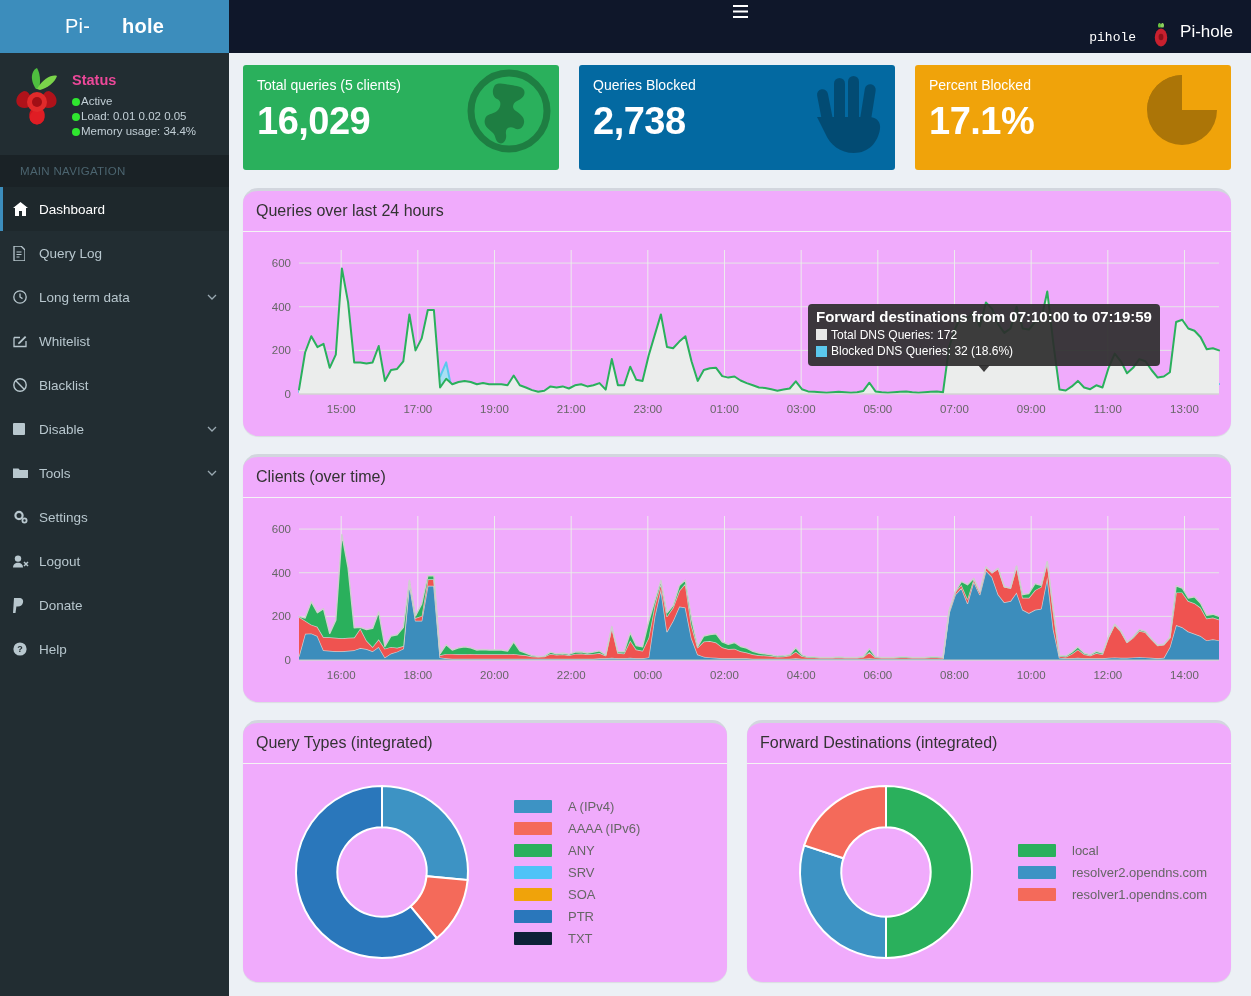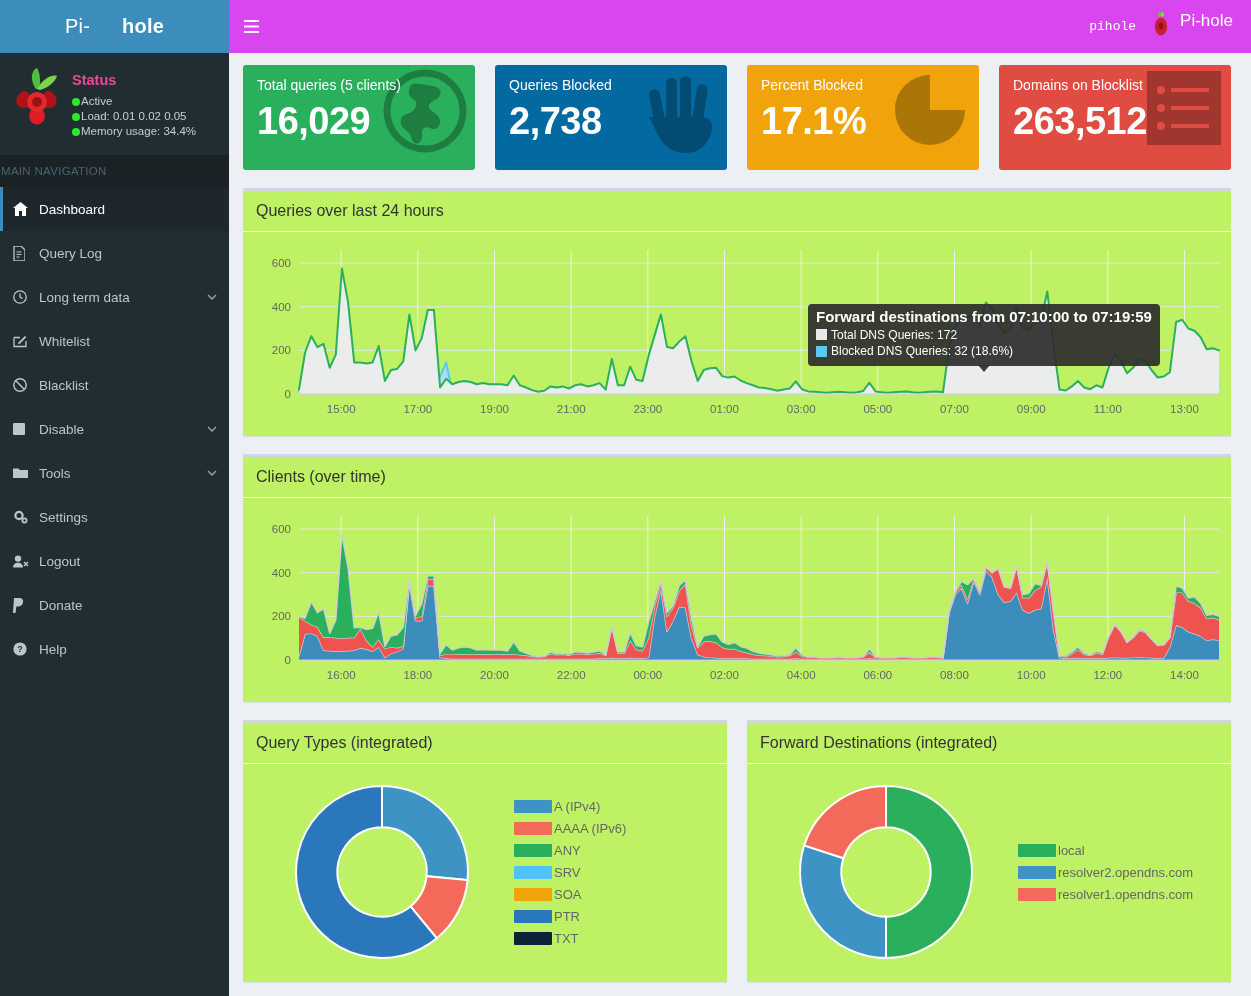--- a/index.html
+++ b/index.html
@@ -15,22 +15,22 @@
   .logo-bar {
     position: absolute; left: 0; top: 0; width: 229px; height: 53px;
     background: #3c8dbc; color: #fff;
     display: flex; align-items: center; justify-content: center;
     font-size: 20px; letter-spacing: .2px;
   }
   .logo-bar .bold { font-weight: 700; margin-left: 32px; }
 
   .navbar {
     position: absolute; left: 229px; top: 0; right: 0; height: 53px;
-    background: #d946ef;
-    display: flex; align-items: center;
+    background: #0f172a;
+    display: flex; align-items: center; flex-direction: column;
   }
   .hamburger {
     width: 44px; height: 53px; display: flex; align-items: center; justify-content: center;
     color: #fff; font-size: 17px; cursor: pointer;
   }
   .navbar-right {
     margin-left: auto; display: flex; align-items: center; gap: 14px;
     padding-right: 18px; color: #fff; font-size: 13px;
   }
   .navbar-right .mono { font-family: "Liberation Mono", monospace; font-size: 13px; }
@@ -46,21 +46,21 @@
     padding: 13px 10px 16px 12px;
   }
   .pi-logo { width: 50px; height: 68px; flex: 0 0 50px; }
   .user-info { padding-top: 6px; }
   .user-info .status-title { color: #ec4899; font-weight: bold; font-size: 14.5px; margin-bottom: 6px; }
   .status-line { display: flex; align-items: center; gap: 1px; font-size: 11.5px; line-height: 15px; color: #c2cfd6; }
   .dot { width: 8px; height: 8px; border-radius: 50%; background: #2fe62f; flex: 0 0 8px; }
   .status-line .lbl { white-space: nowrap; }
 
   .nav-header {
-    padding: 10px 15px 10px 1px; font-size: 11.5px; color: #4b646f;
+    padding: 10px 15px 10px 20px; font-size: 11.5px; color: #4b646f;
     background: #1a2226; letter-spacing: .3px;
   }
   .nav-item {
     position: relative; display: flex; align-items: center;
     height: 44px; padding: 0 12px 0 13px; font-size: 13.5px; color: #b8c7ce;
     cursor: pointer;
   }
   .nav-item.active { background: #1e282c; color: #fff; }
   .nav-item.active::before {
     content: ""; position: absolute; left: 0; top: 0; bottom: 0; width: 3px; background: #3c8dbc;
@@ -93,39 +93,39 @@
     position: absolute; right: 8px; top: 4px; z-index: 1;
     opacity: .28; color: #000;
   }
   .sb-green { background: #2ab05c; }
   .sb-blue  { background: #0369a1; }
   .sb-amber { background: #f0a30a; }
   .sb-red   { background: #e04b42; }
 
   
   .panel {
-    background: #bef264; border-top: 3px solid #d2d6de; border-radius: 1px;
+    background: #f0abfc; border-top: 3px solid #d2d6de; border-radius: 15px;
     margin-top: 18px; box-shadow: 0 1px 1px rgba(0,0,0,.08);
   }
   .panel-head {
     padding: 11px 14px 11px 13px; font-size: 16px; color: #333; font-weight: 400;
     border-bottom: 1px solid #f4f4f4;
   }
   .panel-body { padding: 10px 12px 14px 12px; }
 
   .chart-wrap { position: relative; }
   .chart-wrap svg { display: block; }
 
   .two-col { display: flex; gap: 20px; margin-top: 18px; }
   .two-col > .panel { flex: 1 1 0; margin-top: 0; }
 
   .donut-row { display: flex; align-items: center; padding: 8px 0 6px 0; }
   .donut-holder { flex: 0 0 55%; display: flex; justify-content: center; }
   .legend { flex: 1 1 auto; display: flex; flex-direction: column; gap: 7px; padding-left: 6px; }
-  .legend-item { display: flex; align-items: center; gap: 2px; font-size: 13px; color: #666; }
+  .legend-item { display: flex; align-items: center; gap: 16px; font-size: 13px; color: #666; }
   .swatch { width: 38px; height: 13px; border-radius: 1px; flex: 0 0 38px; }
 
   
   .chart-tooltip {
     position: absolute; background: rgba(45,45,45,.92); color: #fff;
     border-radius: 4px; padding: 5px 8px 6px 8px; font-size: 12px; line-height: 16.5px;
     white-space: nowrap; z-index: 30;
   }
   .chart-tooltip .tt-title { font-weight: bold; font-size: 15px; margin-bottom: 1px; }
   .chart-tooltip .tt-row { display: flex; align-items: center; gap: 4px; }
@@ -350,37 +350,20 @@
         <div class="stat-label">Percent Blocked</div>
         <div class="stat-value">17.1%</div>
         <span class="stat-icon">
           <svg width="82" height="82" viewBox="0 0 82 82" aria-hidden="true">
             <path d="M41 41V6A35 35 0 0 0 6 41z" fill="#000"></path>
             <path d="M45 41h35A35 35 0 1 1 45 6z" fill="#000" transform="translate(-4 0)"></path>
           </svg>
         </span>
       </div>
 
-      <div class="stat-box sb-red">
-        <div class="stat-label">Domains on Blocklist</div>
-        <div class="stat-value">263,512</div>
-        <span class="stat-icon">
-          <svg width="78" height="78" viewBox="0 0 78 78" aria-hidden="true">
-            <rect x="2" y="2" width="74" height="74" fill="#000"></rect>
-            <g fill="#e04b42">
-              <circle cx="16" cy="21" r="4"></circle>
-                <rect x="26" y="19" width="38" height="4"></rect>
-              <circle cx="16" cy="39" r="4"></circle>
-                <rect x="26" y="37" width="38" height="4"></rect>
-              <circle cx="16" cy="57" r="4"></circle>
-                <rect x="26" y="55" width="38" height="4"></rect>
-            </g>
-          </svg>
-        </span>
-      </div>
 
     </div>
 
     <div class="panel">
       <div class="panel-head">Queries over last 24 hours</div>
       <div class="panel-body">
         <div class="chart-wrap">
           <svg id="chart-queries24h" width="970" height="180" viewBox="0 0 970 180" aria-hidden="true">
               <line x1="44" y1="152" x2="964" y2="152" stroke="#e6e6e6" stroke-width="1"></line>
               <text x="36" y="156" text-anchor="end" class="axis-txt">0</text>

